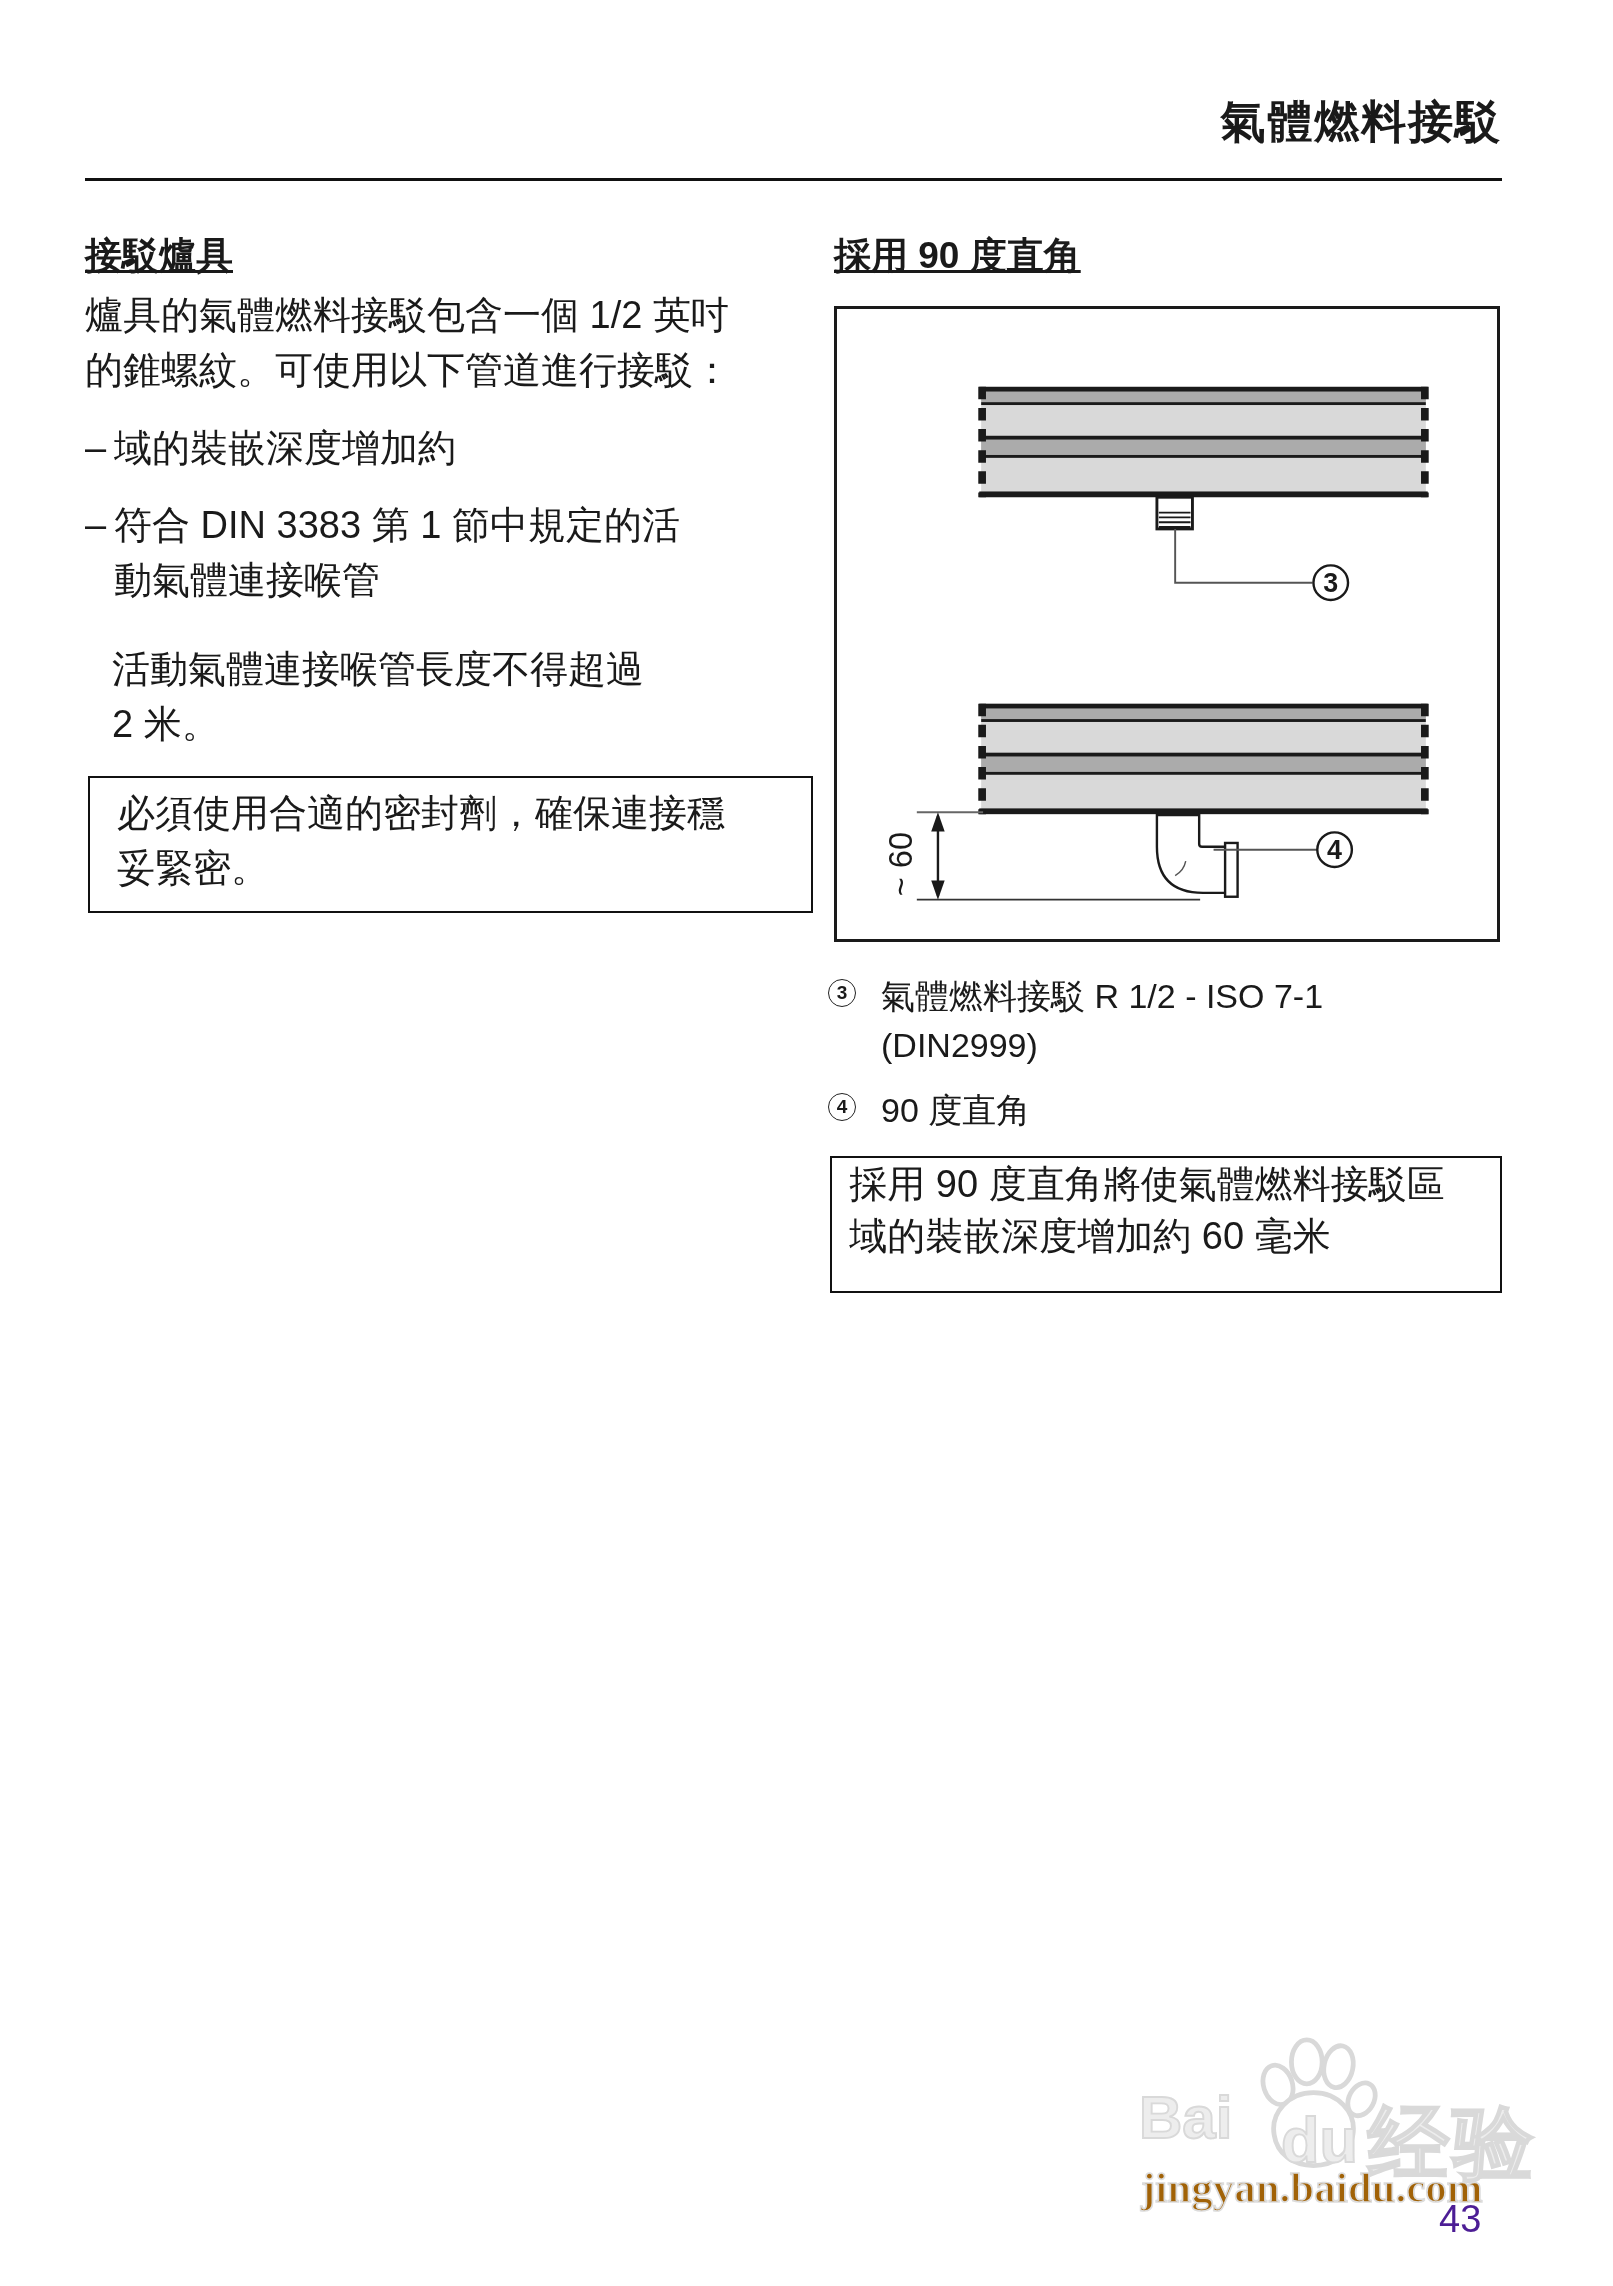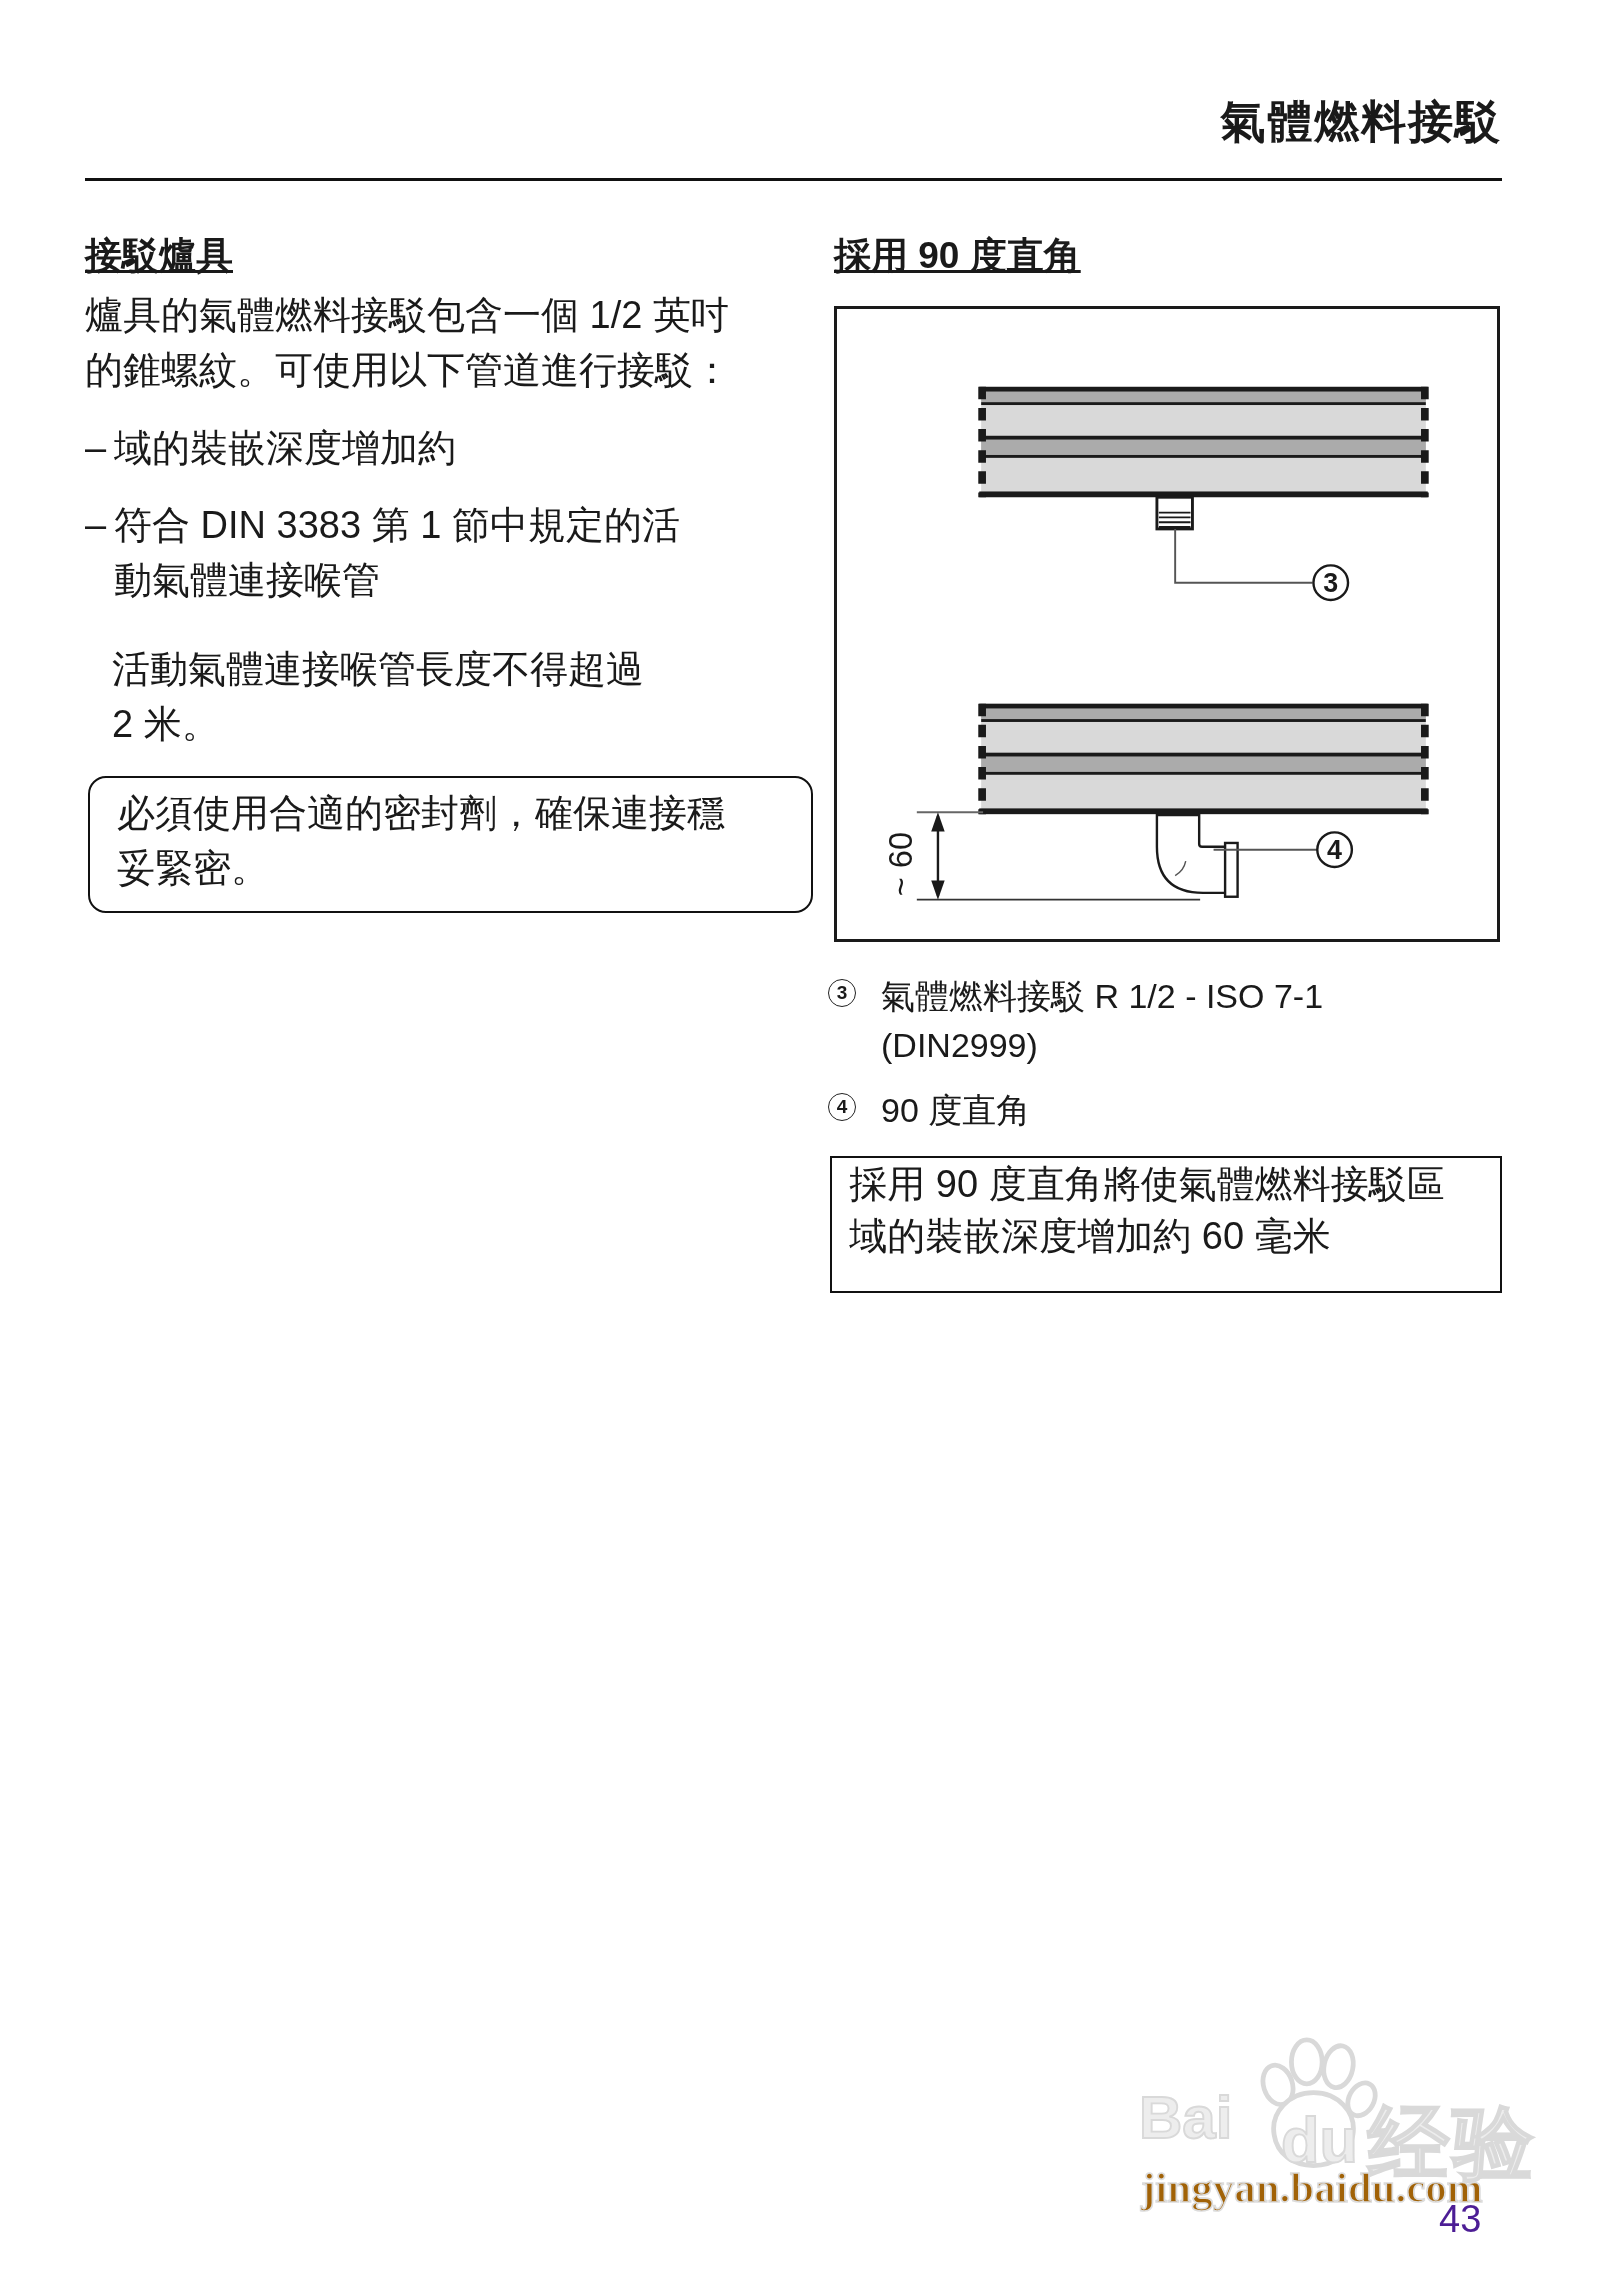--- a/index.html
+++ b/index.html
@@ -15,21 +15,21 @@
   .h2{font-size:37px;font-weight:bold;text-decoration:underline;}
   #left-heading{left:85px;top:231px;}
   .body-line{font-size:38px;line-height:55px;white-space:nowrap;}
   #intro{left:85px;top:288px;}
   .bullet-row{display:flex;}
   .bullet-dash{width:29px;font-size:38px;line-height:55px;}
   #bullet-1{left:85px;top:421px;}
   #bullet-2{left:85px;top:498px;}
   #note-para{left:112px;top:642px;}
   .note-box{border:2.9px solid #111;}
-  #box-1{left:88px;top:776px;width:694px;height:125px;padding-top:7.7px;padding-left:27px;box-sizing:content-box;border-radius:18px;}
+  #box-1{left:88px;top:776px;width:694px;height:125px;padding-top:7.7px;padding-left:27px;box-sizing:content-box;}
   
   #right-heading{left:834px;top:231px;}
   #diagram-frame{left:834px;top:306px;width:660px;height:630px;border:3.8px solid #1a1a1a;background:#fff;}
   .legend-item{display:flex;align-items:flex-start;}
   #legend-3{left:828px;top:972px;}
   #legend-4{left:828px;top:1086px;}
   .legend-circle{
     width:26px;height:26px;border:1.9px solid #222;border-radius:50%;
     font-size:19px;font-weight:bold;text-align:center;line-height:26px;margin-top:6.7px;flex:0 0 auto;
   }

